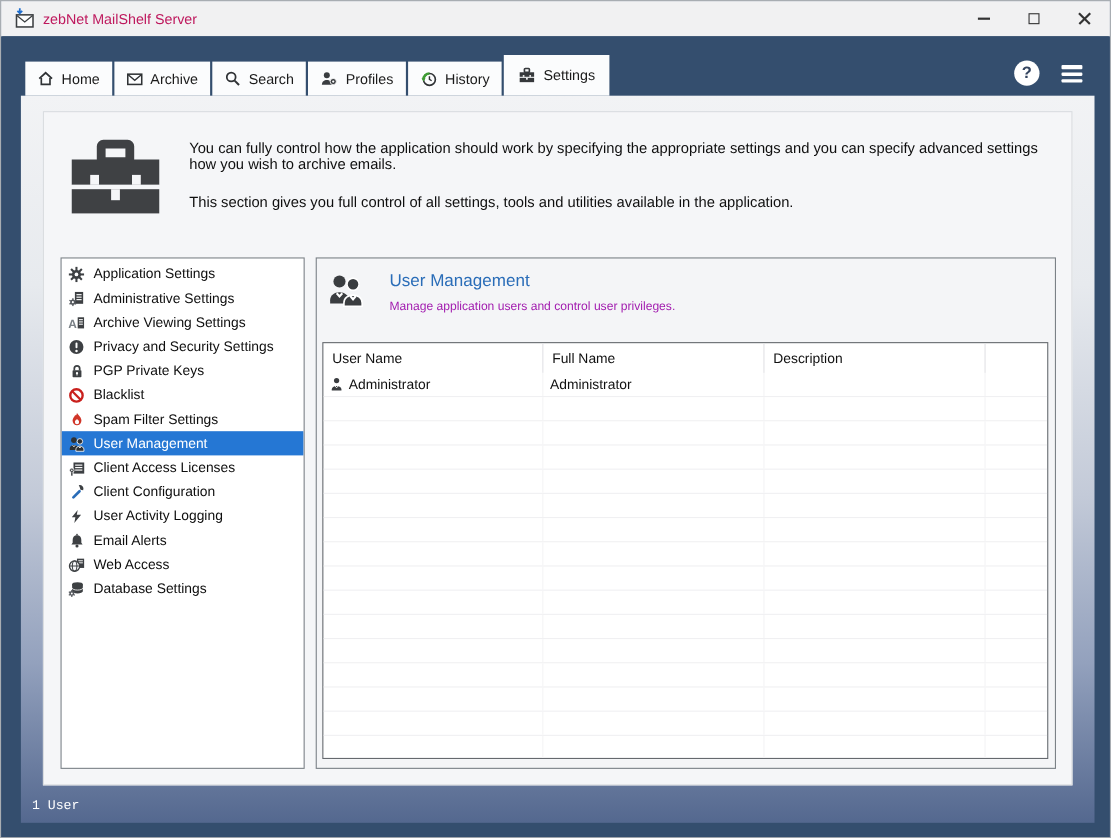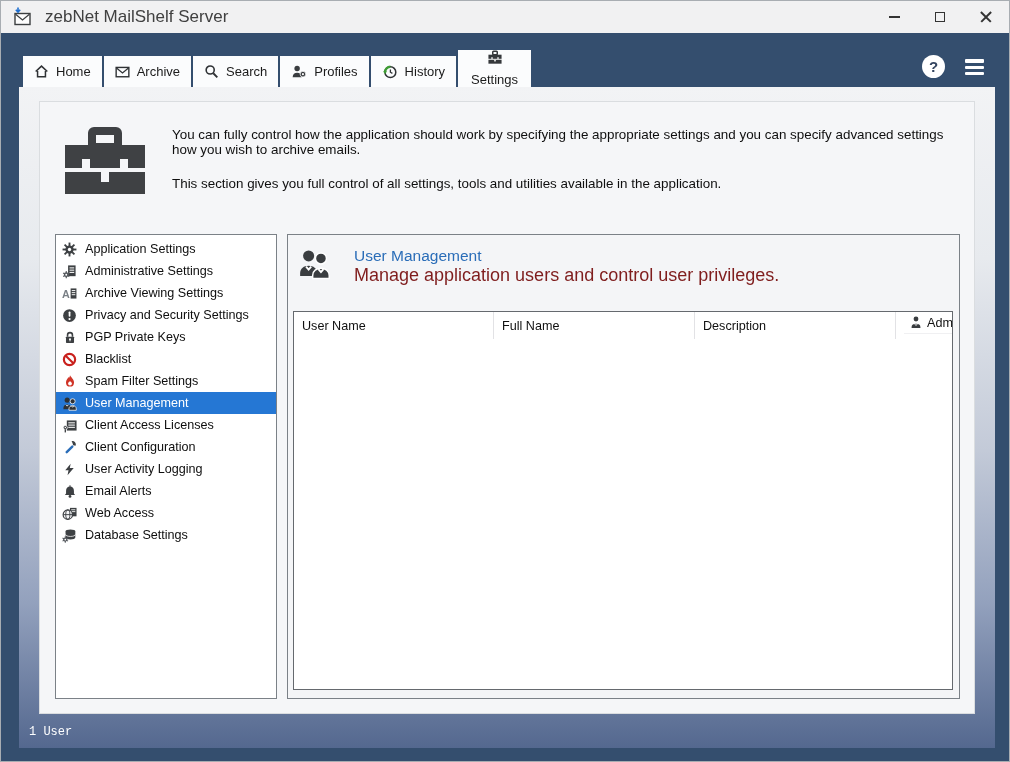--- a/index.html
+++ b/index.html
@@ -4,36 +4,36 @@
 <style>
   * { box-sizing: border-box; margin: 0; padding: 0; }
   html,body { width:1010px; height:762px; }
   body { font-family:"Liberation Sans", sans-serif; position:relative; background:#9aa0a6; }
 
   .window { position:absolute; inset:0; border:1px solid #a8adb2; background:#344e6e; }
 
   
   .titlebar { height:32px; background:#f1f1f2; display:flex; align-items:center; padding-left:9px; }
   .app-icon { width:22px; height:22px; display:flex; align-items:center; justify-content:center; }
-  .win-title { font-size:17px; color:#404040; margin-left:13px; }
+  .win-title { font-size:13px; color:#be185d; margin-left:7px; }
   .win-controls { margin-left:auto; display:flex; height:100%; }
   .win-btn { width:46px; height:100%; display:flex; align-items:center; justify-content:center; cursor:default; }
   .glyph-min { width:11px; height:1.6px; background:#333; }
   .glyph-max { width:10px; height:10px; border:1.4px solid #333; }
   .glyph-close { position:relative; width:12px; height:12px; }
   .glyph-close::before,.glyph-close::after { content:""; position:absolute; left:-1px; top:5px; width:14px; height:1.5px; background:#333; }
   .glyph-close::before { transform:rotate(45deg); }
   .glyph-close::after { transform:rotate(-45deg); }
 
   
   .main { position:absolute; top:32px; left:1px; right:1px; bottom:1px; background:#344e6e; }
 
   .tabstrip { display:flex; align-items:flex-end; height:54px; padding-left:21px; }
   .tab { background:#fbfcfd; height:31px; display:flex; align-items:center; gap:7px; padding:0 11px; margin-right:2px; font-size:13px; color:#1b1b1b; cursor:default; }
-  .tab.active { height:37px; padding:0 13px;flex-direction:column; }
+  .tab.active { height:37px; padding:0 13px; }
   .tab svg { flex:0 0 auto; }
 
   .top-right { margin-left:auto; display:flex; align-items:flex-end; gap:20px; padding-right:24px; padding-bottom:9px; }
   .help-btn { width:23px; height:23px; border-radius:50%; background:#fff; color:#33445f; font-size:15px; font-weight:bold; display:flex; align-items:center; justify-content:center; }
   .menu-btn { display:flex; flex-direction:column; gap:3px; padding-bottom:3px; }
   .menu-btn i { display:block; width:19px; height:3.2px; background:#fff; border-radius:1px; }
 
   
   .inner { position:absolute; top:54px; left:17px; right:13px; bottom:12px;
            background:linear-gradient(180deg,#f2f3f5 0%,#e7eaee 26%,#c3cad8 55%,#93a1bd 78%,#54688f 100%); }
@@ -54,23 +54,23 @@
   .side-item { height:22px; display:flex; align-items:center; gap:7px; padding-left:5px; font-size:12.6px; color:#0e0e0e; cursor:default; white-space:nowrap; }
   .side-item .ic { width:17px; height:16px; display:flex; align-items:center; justify-content:center; flex:0 0 auto; }
   .side-item.selected { background:#2577d4; color:#ffffff; }
 
   
   .right-panel { flex:1; border:1px solid #7b8187; background:#f4f5f7; position:relative; }
   .panel-head { display:flex; align-items:flex-start; padding:9px 10px 0 9px; }
   .panel-head-icon { flex:0 0 36px; margin-top:3px; }
   .panel-head-text { margin-left:21px; }
   .panel-title { color:#2a6db8; font-size:15.5px; margin-top:3px; }
-  .panel-sub { color:#7f1d1d; font-size:18px; }
-
-  .table-wrap { position:absolute; top:76px; left:5px; right:6px; bottom:8px; background:#fff; border:1px solid #65696e; overflow:hidden; display:flex; flex-direction:row; }
+  .panel-sub { color:#a21caf; font-size:11px; margin-top:8px; }
+
+  .table-wrap { position:absolute; top:76px; left:5px; right:6px; bottom:8px; background:#fff; border:1px solid #65696e; overflow:hidden; display:flex; flex-direction:column; }
   .t-head { display:flex; height:27px; flex:0 0 27px; }
   .t-head .t-cell { font-size:12.6px; color:#101010; display:flex; align-items:center; padding-left:8px; border-right:1px solid #e2e2e5; }
   .t-row { display:flex; height:22px; flex:0 0 22px; border-bottom:1px solid #f0f0f2; }
   .t-row .t-cell { font-size:12.6px; color:#101010; display:flex; align-items:center; gap:5px; padding-left:6px; border-right:1px solid #f4f4f6; }
   .c-user { width:200px; } .c-full { width:201px; } .c-desc { width:201px; } .c-extra { flex:1; border-right:none !important; }
   .t-fill { flex:1; }
 </style>
 </head>
 <body>
 

